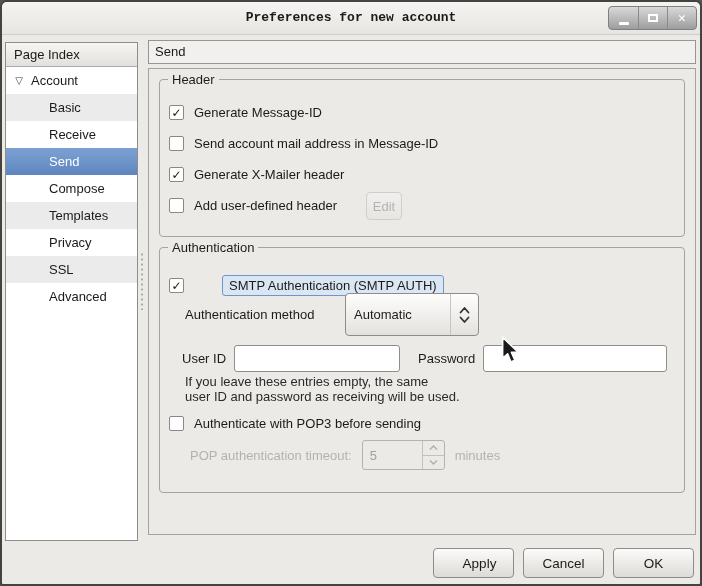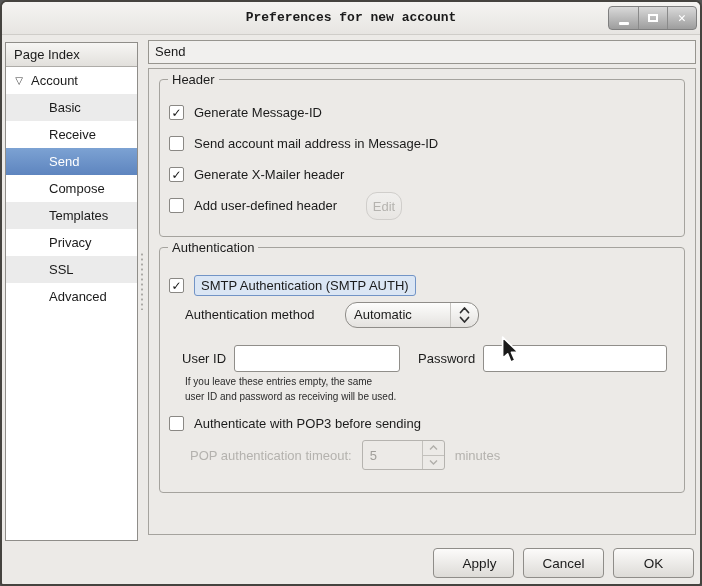--- a/index.html
+++ b/index.html
@@ -94,50 +94,50 @@
   }
   .btn {
     display:flex; align-items:center; justify-content:center;
     background:linear-gradient(#fcfbfa,#dddbd7);
     border:1px solid #8f8d89; border-radius:4px; color:#1b1b1b;
   }
   .btn-disabled {
     background:linear-gradient(#f0efed,#e8e6e3);
     border:1px solid #d0cecb; color:#b5b3af;
   }
-  .edit-btn { position:absolute; left:206px; top:112px; width:36px; height:28px; font-size:13px;border-radius:11px; }
+  .edit-btn { position:absolute; left:206px; top:112px; width:36px; height:28px; font-size:13px; }
 
   .focus-label {
     background:#dbe6f4; border:1px solid #7294c6; border-radius:3px;
-    padding:2px 6px; color:#1b1b1b;
+    padding:2px 6px; color:#1b1b1b;margin-left:28px;
   }
 
   .method-row { position:absolute; left:25px; top:51px; height:31px; display:flex; align-items:center; }
   .method-label { width:160px; }
   .combo {
-    width:134px; height:26px; display:flex; align-items:center;
+    width:134px; height:43px; display:flex; align-items:center;
     background:linear-gradient(#fdfdfc,#e4e2df);
-    border:1px solid #8f8d89; border-radius:12px;
+    border:1px solid #8f8d89; border-radius:4px;
   }
   .combo-value { flex:1; padding-left:8px; }
   .combo-arrows {
     width:28px; height:100%; display:flex; align-items:center; justify-content:center;
     border-left:1px solid #c6c4c0;
   }
 
   .user-row { position:absolute; left:22px; top:97px; height:27px; display:flex; align-items:center; gap:8px; }
   .text-input {
     height:27px; background:#fff; border:1px solid #908e8a; border-radius:3px;
     font-family:inherit; font-size:13px; padding:0 5px; outline:none;
   }
   .input-user { width:166px; }
   .input-pass { width:184px; }
   .pass-label { margin-left:10px; }
 
-  .hint { position:absolute; left:25px; top:126px; font-size:10px; line-height:15px; color:#2a2a2a; }
+  .hint { position:absolute; left:25px; top:126px; font-size:13px; line-height:15px; color:#2a2a2a; }
 
   .pop3-row { left:9px; top:168px; }
   .timeout-row {
     position:absolute; left:30px; top:192px; height:30px;
     display:flex; align-items:center; gap:10px; color:#b4b2ae;
   }
   .spinbox {
     width:83px; height:30px; display:flex;
     border:1px solid #b5b3af; border-radius:3px; background:transparent;
   }

